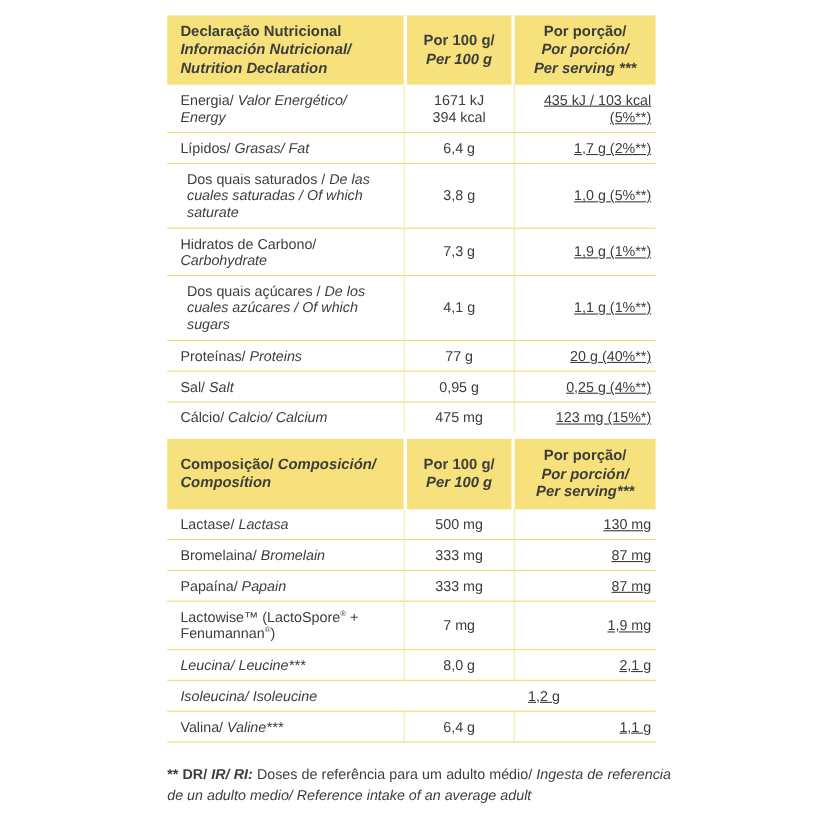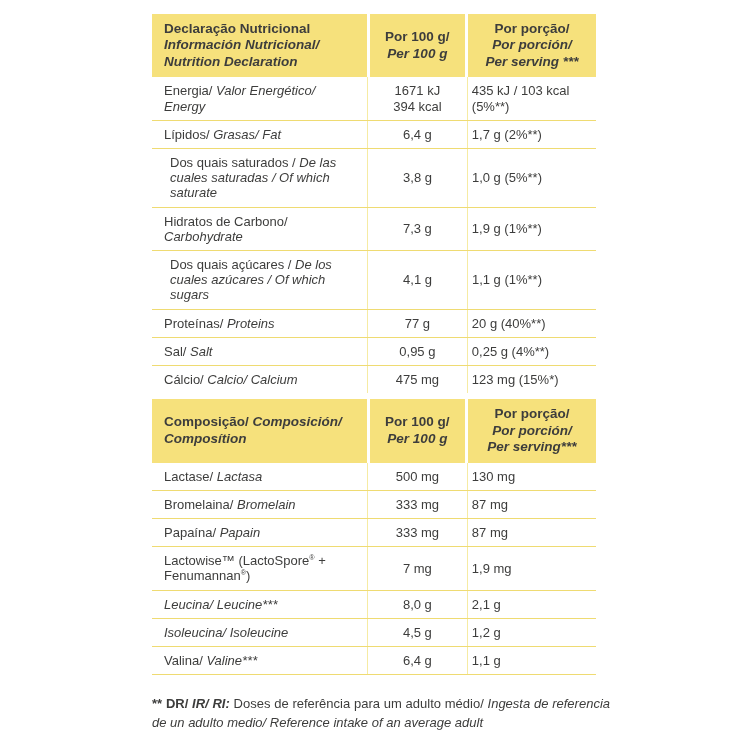--- a/index.html
+++ b/index.html
@@ -42,21 +42,21 @@
   .row .cell {
     box-sizing: border-box;
     display: flex;
     flex-direction: column;
     justify-content: center;
     padding: 6px 4px;
   }
   .row .c1 { padding-left: 12px; padding-right: 8px; align-items: flex-start; }
   .row .c1.indent { padding-left: 18px; }
   .row .c2 { border-left: 1px solid #F6EBA3; border-right: 1px solid #F6EBA3; align-items: center; }
-  .row .c3 { align-items: flex-start; }
+  .row .c3 { align-items: flex-end; text-decoration: underline; }
 
   .t2 { margin-top: 6px; border-bottom: 1px solid #EFDB72; }
 
   .it { font-style: italic; }
   .bd { font-weight: bold; }
   sup { font-size: 0.55em; vertical-align: super; line-height: 0; }
 
   .foot {
     width: 458px;
     margin: 0;
@@ -247,23 +247,20 @@
           <div class="line">8,0 g</div>
         </div>
         <div class="cell c3">
           <div class="line">2,1 g</div>
         </div>
       </div>
       <div class="row">
         <div class="cell c1">
           <div class="line"><span class="it">Isoleucina/ Isoleucine</span></div>
         </div>
-        <div class="cell c2">
-          <div class="line">4,5 g</div>
-        </div>
         <div class="cell c3">
           <div class="line">1,2 g</div>
         </div>
       </div>
       <div class="row">
         <div class="cell c1">
           <div class="line"><span>Valina/ </span><span class="it">Valine***</span></div>
         </div>
         <div class="cell c2">
           <div class="line">6,4 g</div>

